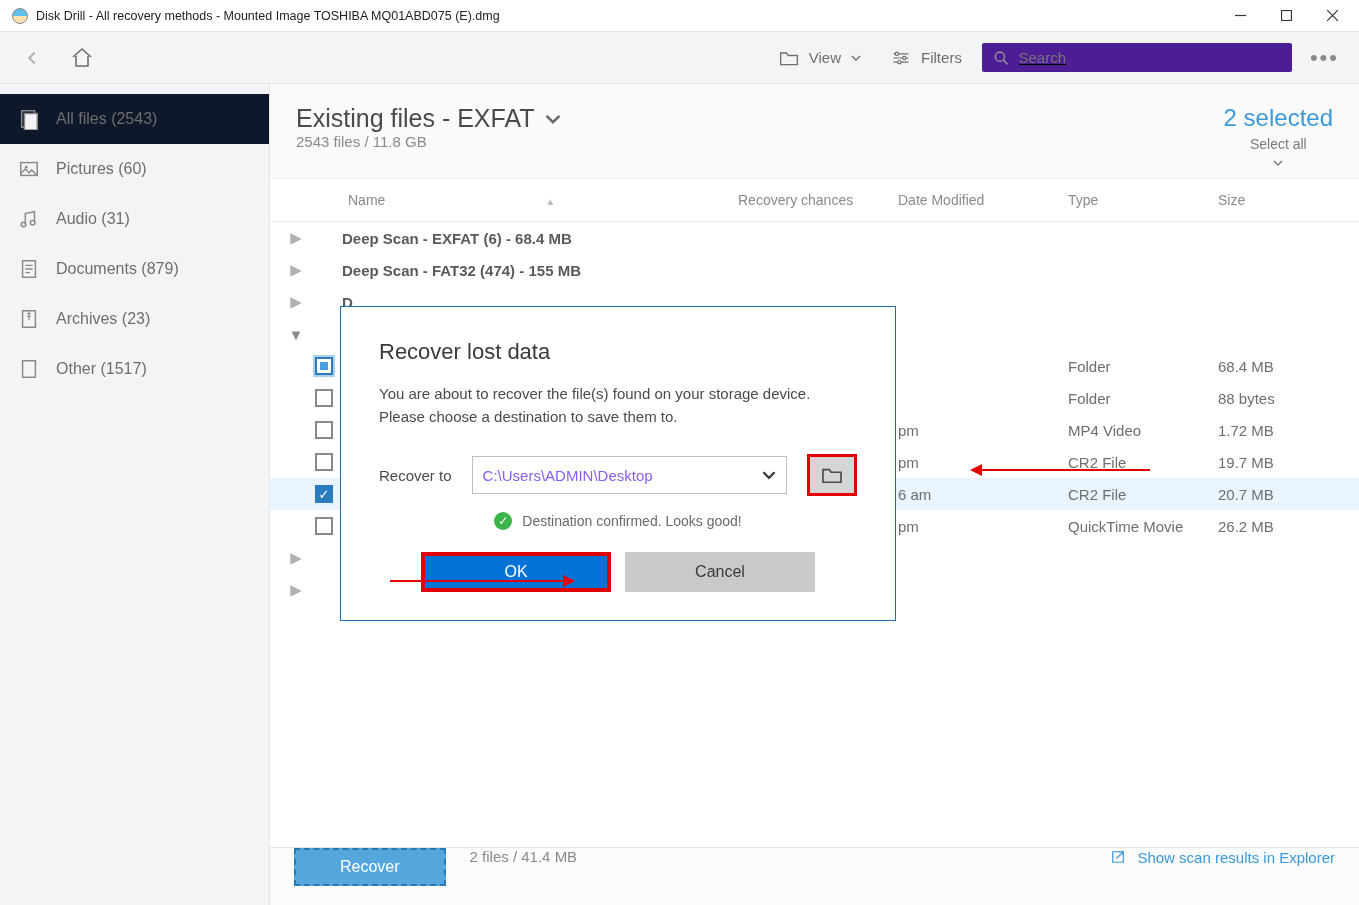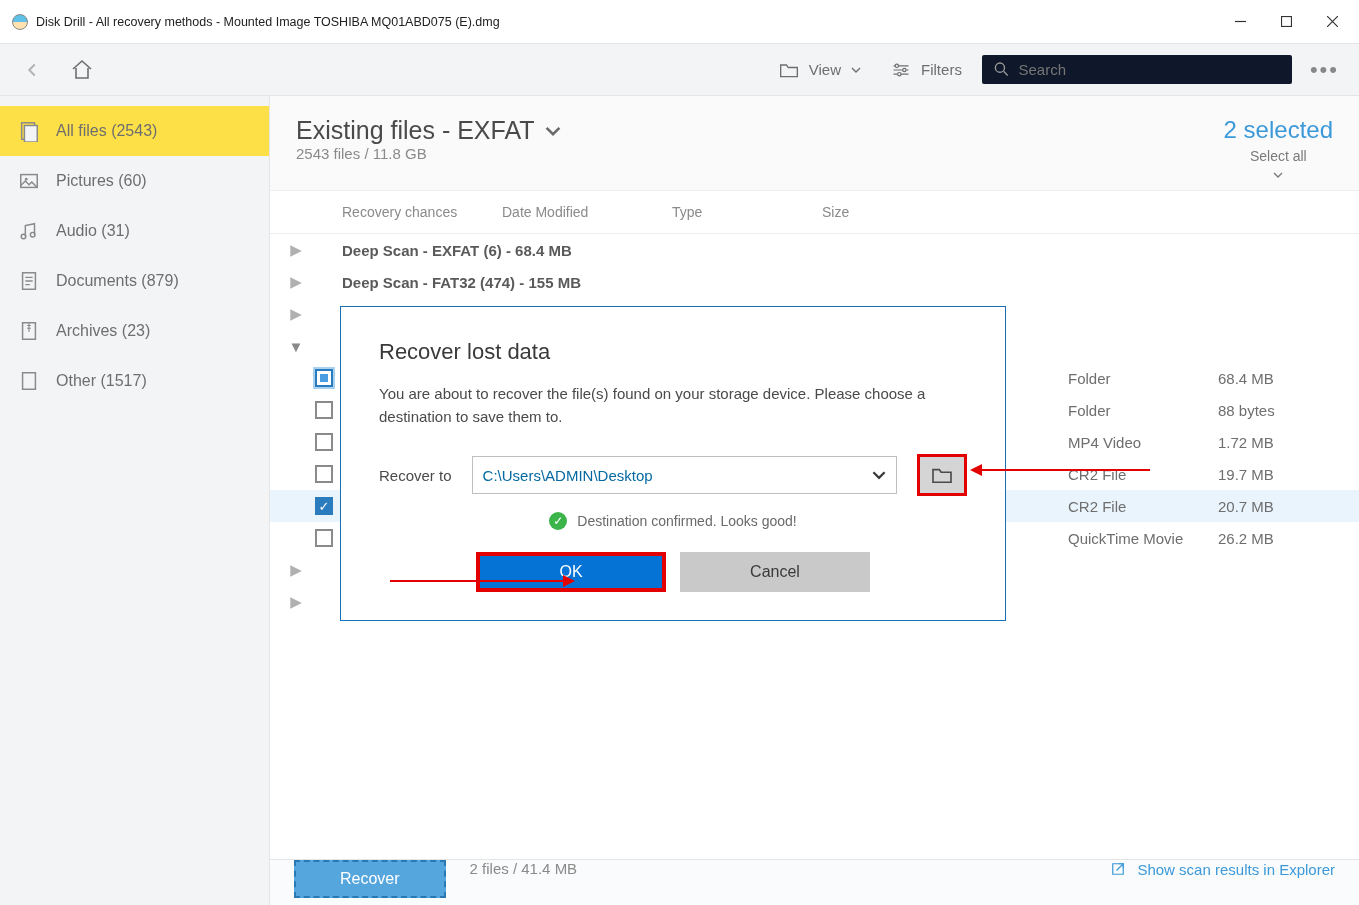--- a/index.html
+++ b/index.html
@@ -1,37 +1,37 @@
 <!DOCTYPE html>
 <html><head>
 <meta charset="utf-8">
 <style>
 * { margin: 0; padding: 0; box-sizing: border-box; font-family: "Segoe UI", Arial, sans-serif; }
 body { width: 1359px; height: 905px; background: #fff; overflow: hidden; position: relative; }
 
-.titlebar { height: 44px; display: flex; align-items: center; padding: 0 4px; border-bottom: 1px solid #e5e5e5; font-size: 12.5px; }
+.titlebar { height: 32px; display: flex; align-items: center; padding: 0 4px; border-bottom: 1px solid #e5e5e5; font-size: 12.5px; }
 .titlebar .app-icon { width: 16px; height: 16px; margin: 0 8px; border-radius: 50%; background: linear-gradient(#5fc0e8 50%, #ffe0b0 50%); border: 1px solid #888; }
 .titlebar .title { flex: 1; color: #222; }
 .titlebar .win-btn { width: 46px; height: 30px; display: flex; align-items: center; justify-content: center; color: #333; }
 .titlebar .win-btn svg { width: 11px; height: 11px; }
 
 .toolbar { height: 52px; background: #f3f4f6; border-bottom: 1px solid #e5e5e5; display: flex; align-items: center; padding: 0 12px; gap: 10px; }
 .toolbar .nav-btn { width: 40px; height: 40px; display: flex; align-items: center; justify-content: center; color: #b0b0b0; }
 .toolbar .nav-btn.dark { color: #6e6e6e; }
 .toolbar .spacer { flex: 1; }
 .toolbar .tool-item { display: flex; align-items: center; gap: 10px; color: #6e6e6e; padding: 0 10px; font-size: 15px; }
-.toolbar .search-box { display: flex; gap: 10px; background: #0f172a; padding: 6px 12px; width: 310px; border-radius: 2px; }
+.toolbar .search-box { display: flex; align-items: center; gap: 10px; background: #4c1d95; padding: 6px 12px; width: 310px; border-radius: 2px; text-decoration: underline; }
 .toolbar .search-box input { border: none; background: transparent; font-size: 15px; color: #888; outline: none; width: 100%; }
 .toolbar .more-btn { color: #888; font-size: 22px; letter-spacing: 2px; padding: 0 8px; }
 
 .body-area { display: flex; height: calc(905px - 32px - 52px); }
 
 .sidebar { width: 270px; background: #f3f4f6; border-right: 1px solid #e5e5e5; padding-top: 10px; }
 .sidebar .side-item { display: flex; align-items: center; gap: 16px; padding: 14px 18px; color: #6e6e6e; font-size: 16px; cursor: pointer; }
-.sidebar .side-item.active { background: #fde047; }
+.sidebar .side-item.active { background: #0f172a; }
 .sidebar .side-item .icon { width: 22px; height: 22px; color: #8a8a8a; flex-shrink: 0; }
 
 .content { flex: 1; display: flex; flex-direction: column; background: #fafafa; }
 
 .content-header { padding: 20px 26px 10px; background: #fafafa; }
 .content-header .top-row { display: flex; align-items: flex-start; justify-content: space-between; }
 .content-header h1 { font-size: 25px; font-weight: 400; color: #4a4a4a; display: flex; align-items: center; gap: 10px; }
 .content-header .sub { color: #8a8a8a; font-size: 15px; }
 .content-header .sel-block { text-align: right; }
 .content-header .sel-count { color: #3b99d9; font-size: 24px; font-weight: 300; }
@@ -58,26 +58,26 @@
 .row .group-label { font-weight: 600; color: #5a5a5a; }
 .row .file-name { flex: 1; }
 .row.hl { background: #eaf4fc; }
 
 .footer { height: 58px; background: #fafbfc; border-top: 1px solid #e5e5e5; display: flex; align-items: flex-start; padding: 0 24px; gap: 24px; }
 .footer .recover-btn { background: #56a6de; color: #fff; border: 2px dashed #2a78b4; padding: 8px 44px; font-size: 16px; cursor: pointer; }
 .footer .stat { color: #8a8a8a; font-size: 15px; }
 .footer .sp { flex: 1; }
 .footer .link { color: #3b99d9; font-size: 15px; display: flex; align-items: center; gap: 10px; }
 
-.modal { position: absolute; left: 340px; top: 306px; width: 666px; background: #fff; border: 1px solid #1b6fb5; padding: 32px 38px 28px; z-index: 10; }
+.modal { position: absolute; left: 340px; top: 306px; width: 556px; background: #fff; border: 1px solid #1b6fb5; padding: 32px 38px 28px; z-index: 10; }
 .modal h2 { font-size: 22px; font-weight: 400; color: #3a3a3a; margin-bottom: 18px; }
 .modal p { font-size: 15px; color: #4a4a4a; line-height: 1.5; margin-bottom: 26px; }
 .modal .dest-row { display: flex; align-items: center; gap: 20px; margin-bottom: 16px; }
 .modal .dest-row label { font-size: 15px; color: #4a4a4a; }
-.modal .dest-input { flex: 1; height: 38px; border: 1px solid #bfbfbf; display: flex; align-items: center; justify-content: space-between; padding: 0 10px; font-size: 15px; color: #0369a1; }
+.modal .dest-input { flex: 1; height: 38px; border: 1px solid #bfbfbf; display: flex; align-items: center; justify-content: space-between; padding: 0 10px; font-size: 15px; color: #8b5cf6; }
 .modal .browse-btn { width: 50px; height: 42px; background: #d5d5d5; border: 3px solid #e30000; display: flex; align-items: center; justify-content: center; }
 .modal .confirm { display: flex; align-items: center; gap: 10px; justify-content: center; color: #6a6a6a; font-size: 14px; margin-bottom: 22px; }
 .modal .confirm .ok-icon { width: 18px; height: 18px; background: #3bb54a; border-radius: 50%; display: flex; align-items: center; justify-content: center; color: #fff; font-size: 12px; }
 .modal .btn-row { display: flex; justify-content: center; gap: 14px; }
 .modal .ok-btn { width: 190px; height: 40px; background: #0572d6; color: #fff; border: 4px solid #e30000; font-size: 16px; cursor: pointer; }
 .modal .cancel-btn { width: 190px; height: 40px; background: #c9c9c9; color: #3a3a3a; border: none; font-size: 16px; cursor: pointer; }
 
 .arrow-red { position: absolute; height: 2px; background: #e30000; z-index: 20; }
 .arrow-red::before { content: ""; position: absolute; width: 0; height: 0; border-top: 6px solid transparent; border-bottom: 6px solid transparent; top: -5px; }
 .arrow1 { left: 980px; top: 469px; width: 170px; }
@@ -219,20 +219,21 @@
               </svg>
           </div>
         </div>
       </div>
     </div>
 
     <div class="table-head">
       <div class="col-check">
           <div class="chk mixed" style="width:16px;height:16px"></div>
         </div>
+      <div class="col-name"><span>Name</span><span class="sort-ind">▲</span></div>
       <div class="col-rec">Recovery chances</div>
       <div class="col-date">Date Modified</div>
       <div class="col-type">Type</div>
       <div class="col-size">Size</div>
     </div>
 
     <div class="file-rows">
       <div class="row">
           <div class="triangle">▶</div>
           <div class="chk-space"></div>

